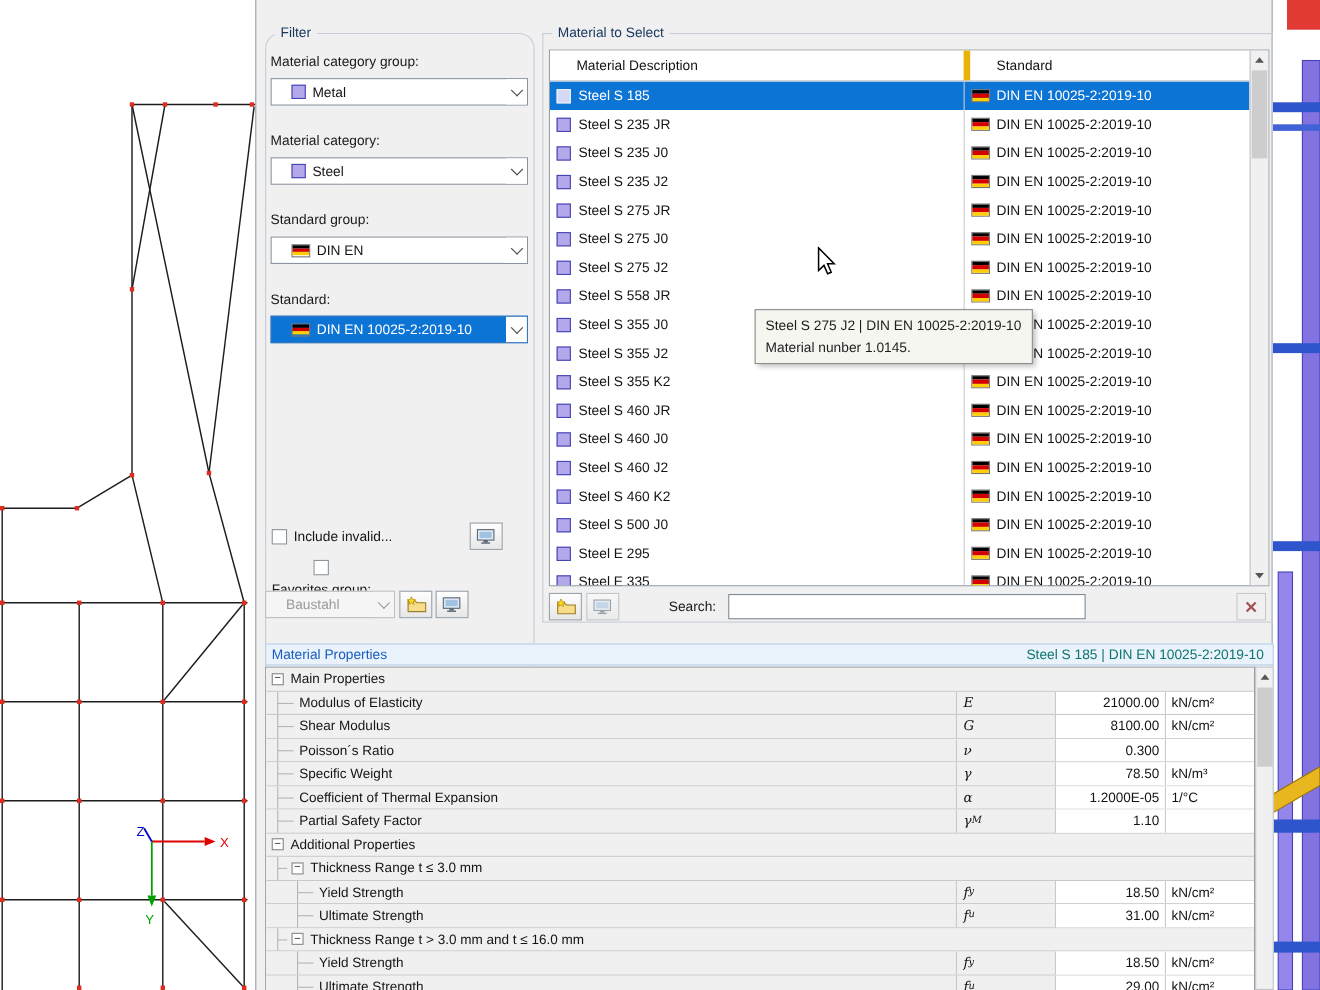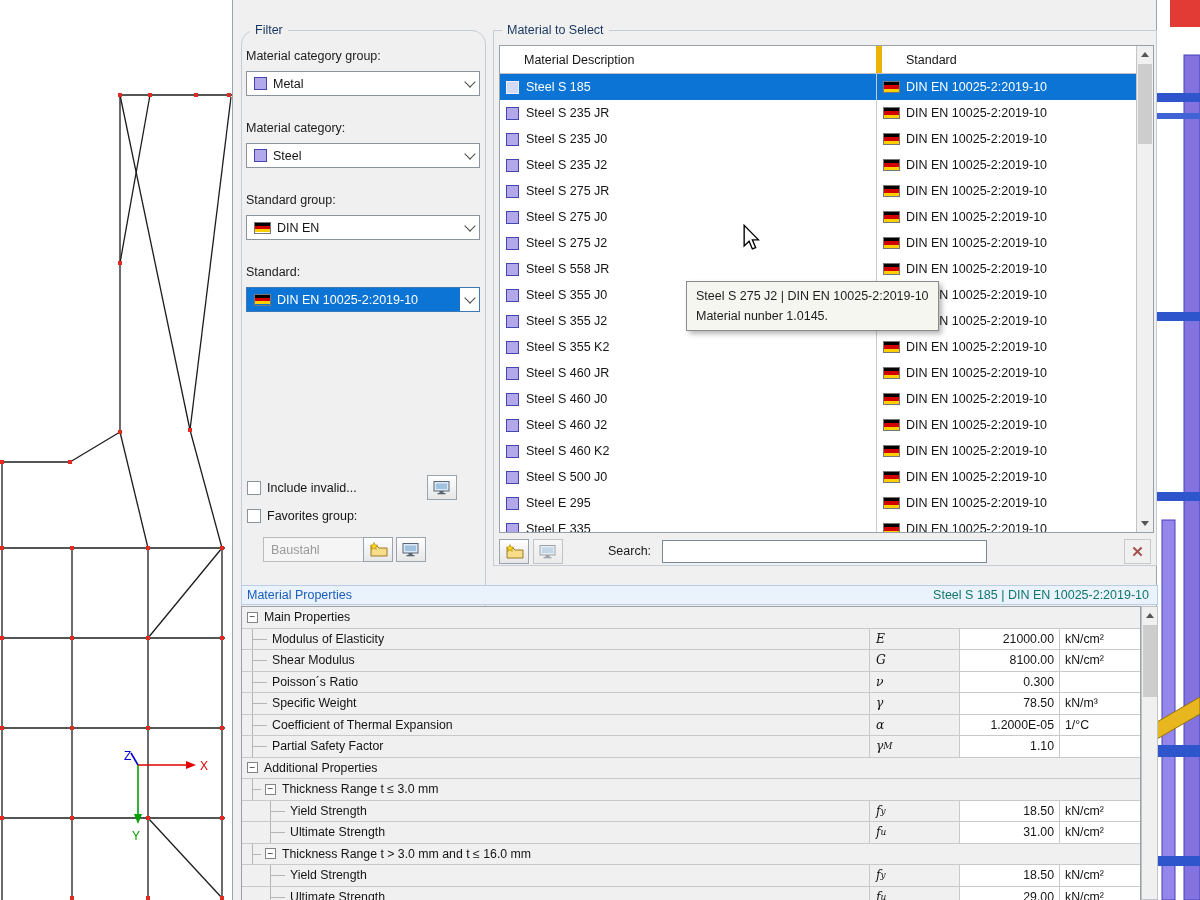--- a/index.html
+++ b/index.html
@@ -4,26 +4,26 @@
 <style>
 *{margin:0;padding:0;box-sizing:border-box;}
 body{font-family:"Liberation Sans",sans-serif;font-size:12.5px;color:#141414;background:#fff;}
 .stage{position:relative;width:1200px;height:900px;overflow:hidden;background:#fff;}
 .bg-left{position:absolute;left:0;top:0;}
 .bg-right{position:absolute;left:1157px;top:0;}
 .dialog{position:absolute;left:232px;top:0;width:925px;height:900px;background:#f0f0f0;border-left:1px solid #9aa3ad;border-right:1px solid #9aa3ad;z-index:10;}
 .groupbox{position:absolute;border:1px solid #c5ccd6;}
 .gcap{position:absolute;top:-8px;left:8px;background:#f0f0f0;padding:0 5px;color:#17365d;white-space:nowrap;}
 .flabel{position:absolute;color:#1a1a1a;white-space:nowrap;}
-.combo{position:absolute;height:25px;background:#fff;border:1px solid #8b949e;display:flex;align-items:center;gap:6px;padding:0 22px 0 7px;white-space:nowrap;}
+.combo{position:absolute;height:25px;background:#fff;border:1px solid #8b949e;display:flex;align-items:center;gap:6px;padding:0 22px 0 18px;white-space:nowrap;}
 .combo .chev{position:absolute;right:0;top:0;bottom:0;width:19px;display:flex;align-items:center;justify-content:center;background:#fff;}
 .chev::before{content:"";width:7px;height:7px;border-right:1.6px solid #4a4a4a;border-bottom:1.6px solid #4a4a4a;transform:rotate(45deg);margin-top:-4px;}
 .combo.selected{background:#0b74d4;border-color:#3c77b8;}
 .combo.selected .val{color:#fff;}
-.combo.disabled{background:#f5f5f5;border-color:#bcbcbc;margin-left:22px;}
+.combo.disabled{background:#f5f5f5;border-color:#bcbcbc;}
 .combo.disabled .val{color:#9a9a9a;}
 .combo.disabled .chev{background:#f5f5f5;}
 .combo.disabled .chev::before{border-color:#9a9a9a;}
 .sq{width:13px;height:13px;background:#b3a8ea;border:1px solid #4444b4;flex:none;}
 .flag{width:17px;height:12px;display:flex;flex-direction:column;border:1px solid #777;flex:none;}
 .flag i{flex:1;display:block;}
 .flag i:nth-child(1){background:#000;}
 .flag i:nth-child(2){background:#d40000;}
 .flag i:nth-child(3){background:#ffce00;}
 .check{position:absolute;display:flex;align-items:center;gap:6px;white-space:nowrap;}
@@ -211,21 +211,21 @@
         <span>Include invalid...</span>
       </div>
       <div class="ibtn" style="left:185px;top:444px;">
         <svg width="18" height="15" viewBox="0 0 18 15">
           <rect x="1" y="1.5" width="15" height="9.5" fill="#dce9f5" stroke="#5a6672"></rect>
           <rect x="3" y="3.5" width="11" height="5.5" fill="#9fc2e0"></rect>
           <rect x="6.5" y="11" width="4" height="2" fill="#5a6672"></rect>
           <rect x="4.5" y="13" width="8" height="1.3" fill="#5a6672"></rect>
         </svg>
       </div>
-      <div class="check" style="left:5px;top:478px;">
+      <div class="check" style="left:5px;top:478px;flex-direction:column;">
         <span class="cbox"></span>
         <span>Favorites group:</span>
       </div>
     </div>
 
     <div class="combo disabled" style="left:8px;top:537px;width:118px;">
       <span class="val">Baustahl</span>
       <span class="chev"></span>
     </div>
     <div class="ibtn" style="left:130px;top:537px;">

